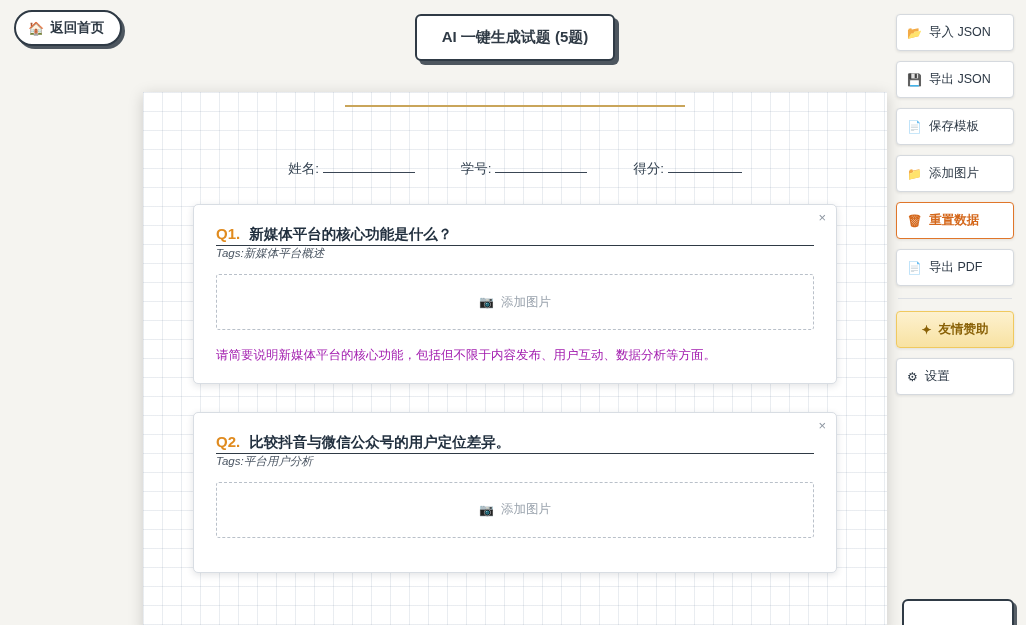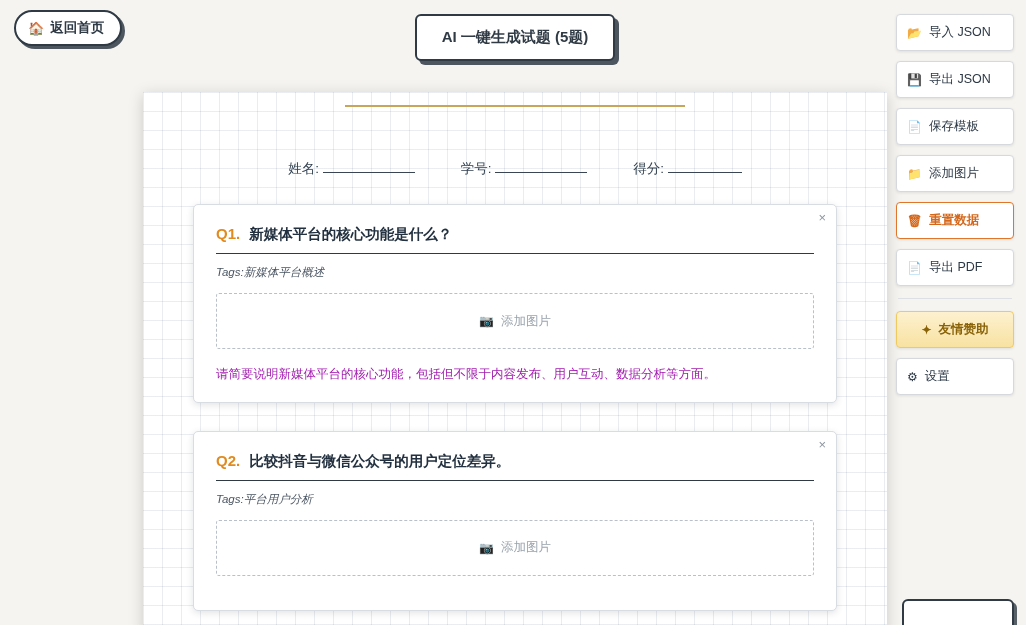--- a/index.html
+++ b/index.html
@@ -113,36 +113,35 @@
     right: 10px; top: 6px;
     font-size: 13px;
     color: #8d96a1;
     cursor: pointer;
     line-height: 1;
   }
   .q-head {
     display: flex;
     align-items: baseline;
     gap: 9px;
-    padding-bottom: 9px;
+    padding-bottom: 1px;
     border-bottom: 1.5px solid #2f3a45;
   }
   .q-num {
     color: #e08b1f;
     font-weight: 700;
     font-size: 15px;
   }
   .q-text {
     color: #22303f;
     font-weight: 700;
     font-size: 14.5px;
     text-align: center;
   }
   .q-tags {
-    margin-top: 11px;
     font-size: 11.5px;
     font-style: italic;
     color: #4a5562;
   }
   .img-drop {
     margin-top: 13px;
     height: 56px;
     border: 1px dashed #b9c0c9;
     border-radius: 3px;
     display: flex;

